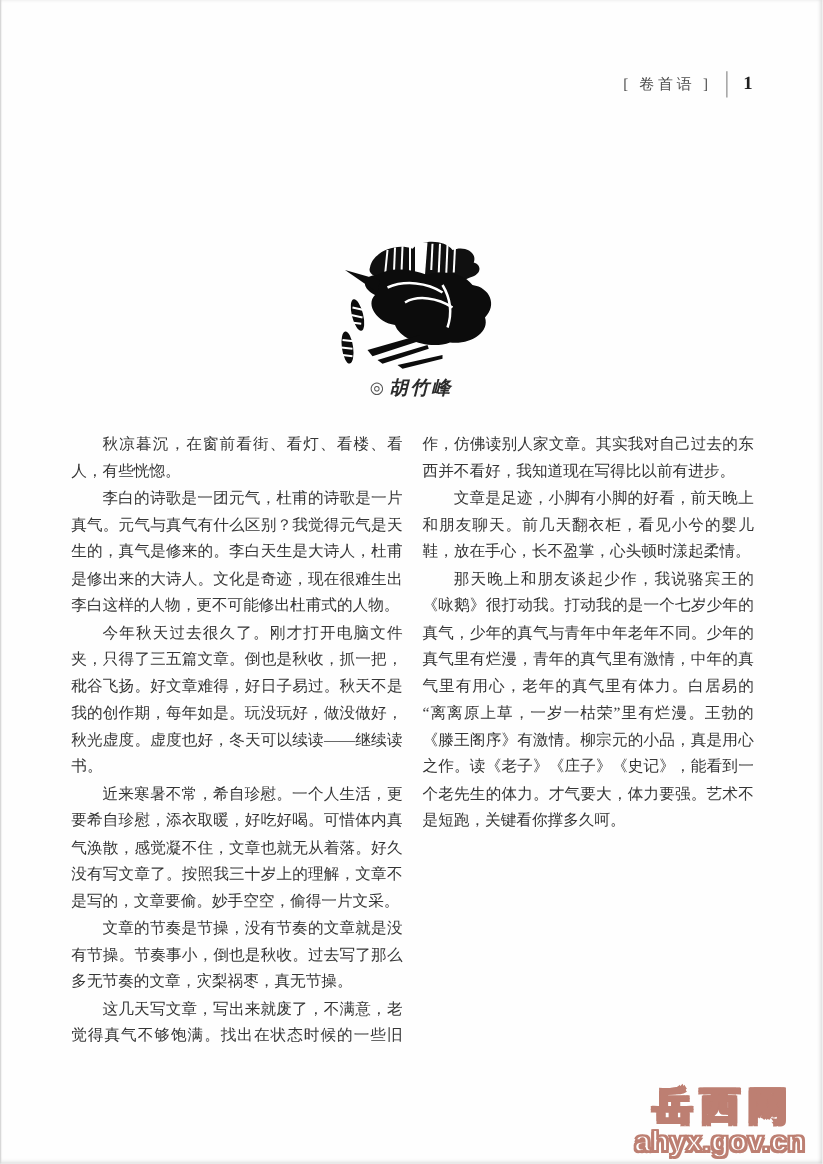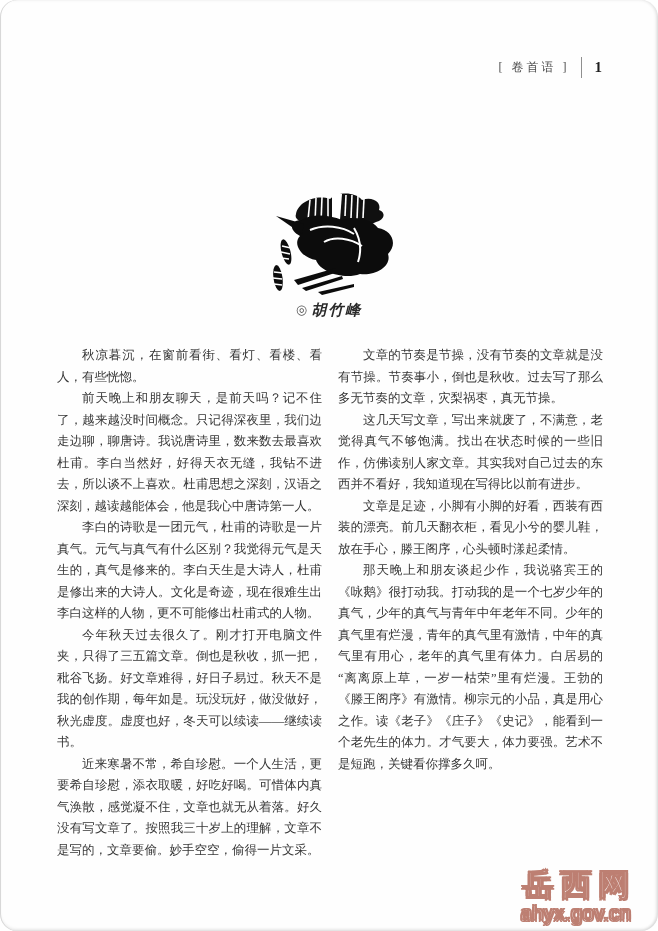--- a/index.html
+++ b/index.html
@@ -3,21 +3,20 @@
 <meta charset="utf-8">
 <style>
   html,body{margin:0;padding:0;background:#ffffff;}
   .page{
     position:relative;
     width:658px;height:931px;
     background:#fefefe;
     overflow:hidden;
     font-family:"Liberation Serif","DejaVu Serif",serif;
     box-shadow:inset 1px 0 0 #d8d8d8, inset -2px 0 3px rgba(0,0,0,.10), inset 0 -2px 3px rgba(0,0,0,.08);
-    border-radius:17px;
   }
   
   .hdr{
     position:absolute;top:57px;right:56px;
     display:flex;align-items:center;
   }
   .hdr .section{
     font-size:12px;color:var(--header-color,#4c4c4c);
     letter-spacing:3px;
   }
@@ -58,35 +57,35 @@
     font-size:12.5px;line-height:21.5px;
     text-align:justify;
     color:var(--text-color,#363636);
   }
   .bodytext p{margin:0;text-indent:2em;}
   
   .wm{
     position:absolute;right:8px;bottom:8px;width:148px;
     text-align:center;
     font-family:"Liberation Sans","DejaVu Sans",sans-serif;
-    font-weight:normal;
+    font-weight:bold;
     color:#ffffff;
     user-select:none;
   }
   .wm .site{
     font-size:31px;letter-spacing:7px;text-indent:7px;line-height:36px;
     -webkit-text-stroke:2px var(--watermark-outline,#bd7f72);
     text-shadow:
       -2px -1px 0 var(--watermark-outline,#bd7f72),
        2px -1px 0 var(--watermark-outline,#bd7f72),
       -2px  2px 0 var(--watermark-outline,#bd7f72),
        2px  2px 0 var(--watermark-outline,#bd7f72);
   }
   .wm .url{
-    font-size:20px;letter-spacing:.5px;line-height:20px;
+    font-size:23px;letter-spacing:.5px;line-height:20px;
     -webkit-text-stroke:1.5px var(--watermark-outline,#bd7f72);
     text-shadow:
       -1.5px -1px 0 var(--watermark-outline,#bd7f72),
        1.5px -1px 0 var(--watermark-outline,#bd7f72),
       -1.5px  1.5px 0 var(--watermark-outline,#bd7f72),
        1.5px  1.5px 0 var(--watermark-outline,#bd7f72);
   }
 </style>
 </head>
 <body>
@@ -144,27 +143,26 @@
       </g>
     </svg>
   </div>
 
   <div class="byline">
     <span class="marker">◎</span><span class="author">胡竹峰</span>
   </div>
 
   <div class="bodytext">
     <p>秋凉暮沉，在窗前看街、看灯、看楼、看人，有些恍惚。</p>
-    <p>前天晚上和朋友聊天，是前天吗？记不住了，越来越没时间概念。只记得深夜里，我们边走边聊，聊唐诗。我说唐诗里，数来数去最喜欢杜甫。李白当然好，好得天衣无缝，我钻不进去，所以谈不上喜欢。杜甫思想之深刻，汉语之深刻，越读越能体会，他是我心中唐诗第一人。</p>
     <p>李白的诗歌是一团元气，杜甫的诗歌是一片真气。元气与真气有什么区别？我觉得元气是天生的，真气是修来的。李白天生是大诗人，杜甫是修出来的大诗人。文化是奇迹，现在很难生出李白这样的人物，更不可能修出杜甫式的人物。</p>
     <p>今年秋天过去很久了。刚才打开电脑文件夹，只得了三五篇文章。倒也是秋收，抓一把，秕谷飞扬。好文章难得，好日子易过。秋天不是我的创作期，每年如是。玩没玩好，做没做好，秋光虚度。虚度也好，冬天可以续读——继续读书。</p>
     <p>近来寒暑不常，希自珍慰。一个人生活，更要希自珍慰，添衣取暖，好吃好喝。可惜体内真气涣散，感觉凝不住，文章也就无从着落。好久没有写文章了。按照我三十岁上的理解，文章不是写的，文章要偷。妙手空空，偷得一片文采。</p>
     <p>文章的节奏是节操，没有节奏的文章就是没有节操。节奏事小，倒也是秋收。过去写了那么多无节奏的文章，灾梨祸枣，真无节操。</p>
     <p>这几天写文章，写出来就废了，不满意，老觉得真气不够饱满。找出在状态时候的一些旧作，仿佛读别人家文章。其实我对自己过去的东西并不看好，我知道现在写得比以前有进步。</p>
-    <p>文章是足迹，小脚有小脚的好看，西装有西装的漂亮。前几天翻衣柜，看见小兮的婴儿鞋，放在手心，滕王阁序，心头顿时漾起柔情。</p>
+    <p>文章是足迹，小脚有小脚的好看，前天晚上和朋友聊天。前几天翻衣柜，看见小兮的婴儿鞋，放在手心，长不盈掌，心头顿时漾起柔情。</p>
     <p>那天晚上和朋友谈起少作，我说骆宾王的《咏鹅》很打动我。打动我的是一个七岁少年的真气，少年的真气与青年中年老年不同。少年的真气里有烂漫，青年的真气里有激情，中年的真气里有用心，老年的真气里有体力。白居易的“离离原上草，一岁一枯荣”里有烂漫。王勃的《滕王阁序》有激情。柳宗元的小品，真是用心之作。读《老子》《庄子》《史记》，能看到一个老先生的体力。才气要大，体力要强。艺术不是短跑，关键看你撑多久呵。</p>
   </div>
 
   <div class="wm">
     <div class="site">岳西网</div>
     <div class="url">ahyx.gov.cn</div>
   </div>
 
 </div>
 

